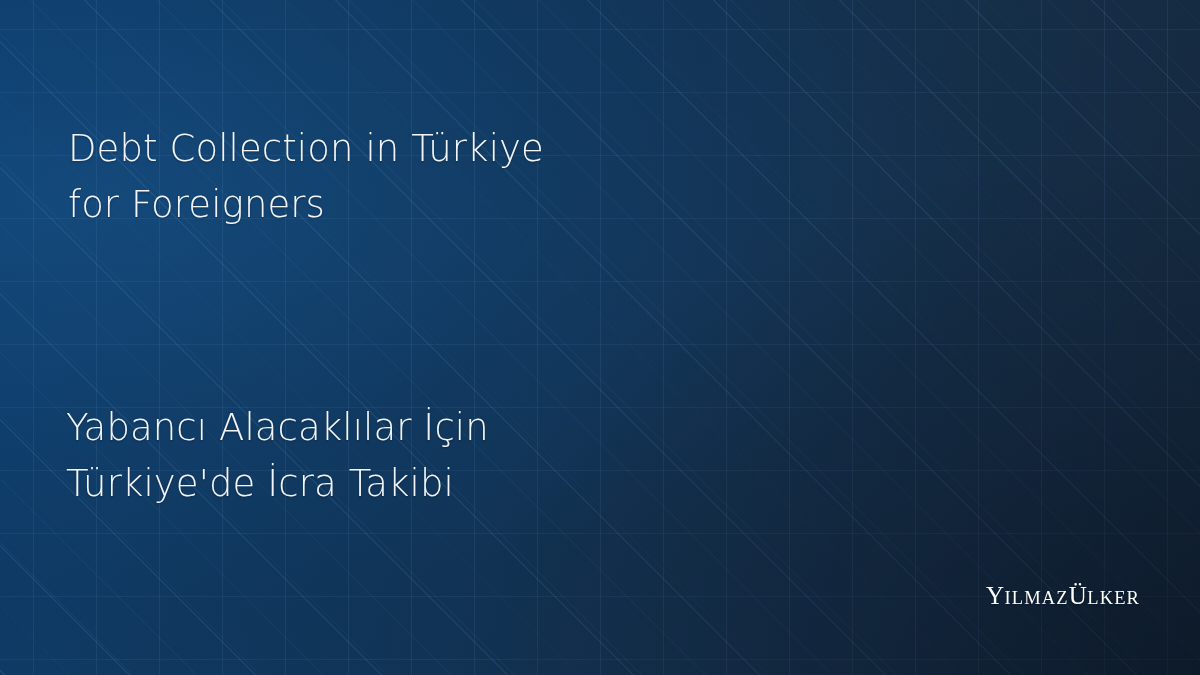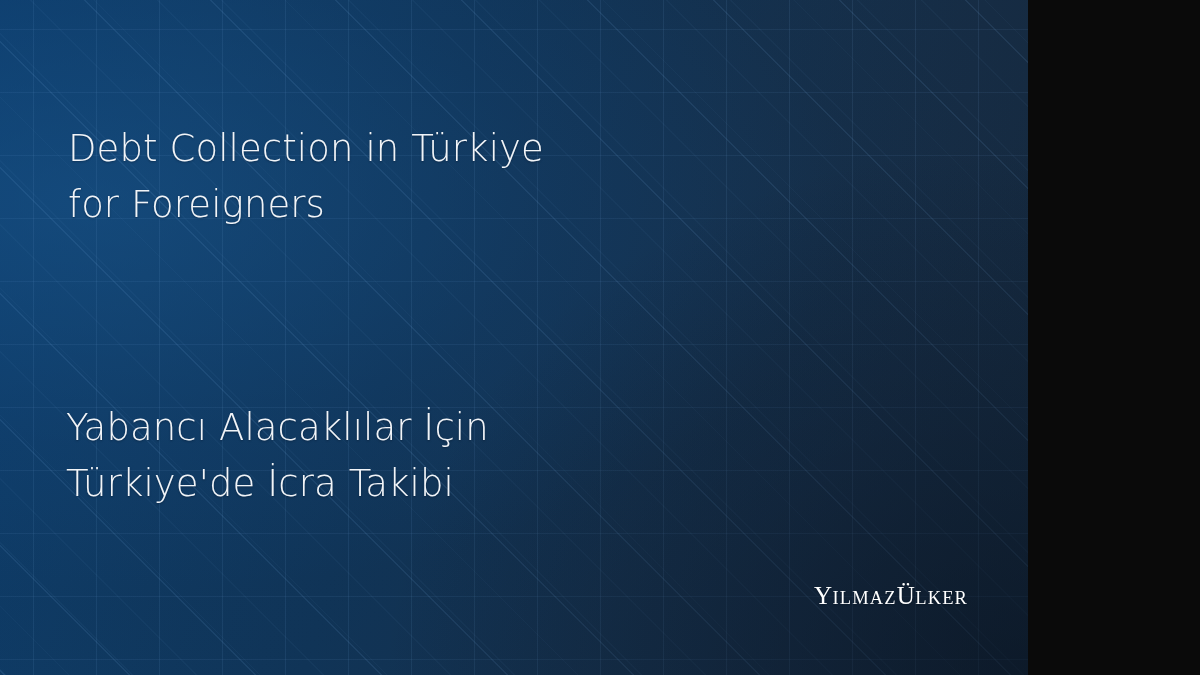--- a/index.html
+++ b/index.html
@@ -4,21 +4,21 @@
 <title>Debt Collection in Türkiye for Foreigners</title>
 <style>
   html, body {
     margin: 0;
     padding: 0;
     background: #0a0a0a;
   }
 
   .slide {
     position: relative;
-    width: 1028px;
+    width: 1200px;
     height: 675px;
     overflow: hidden;
     background-color: #1d4ed8;
     font-family: "Liberation Sans", sans-serif;
     -webkit-font-smoothing: antialiased;
   }
 
   
 
   

